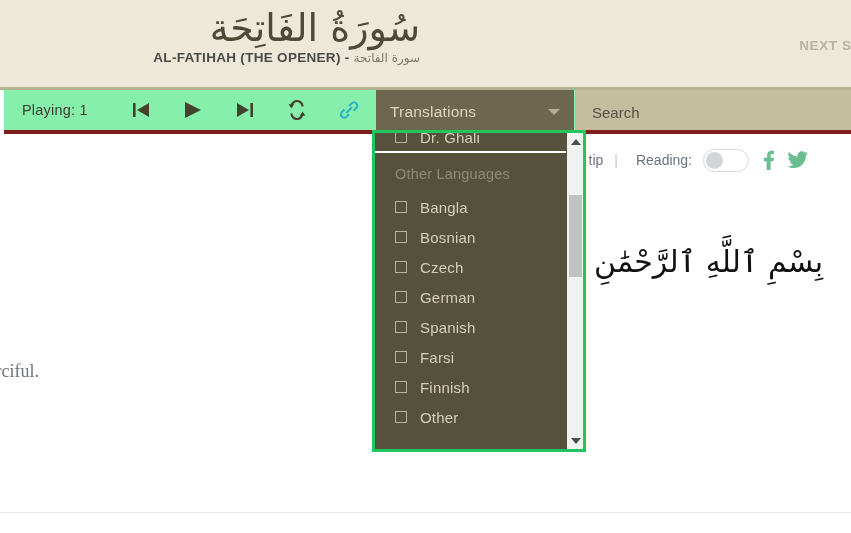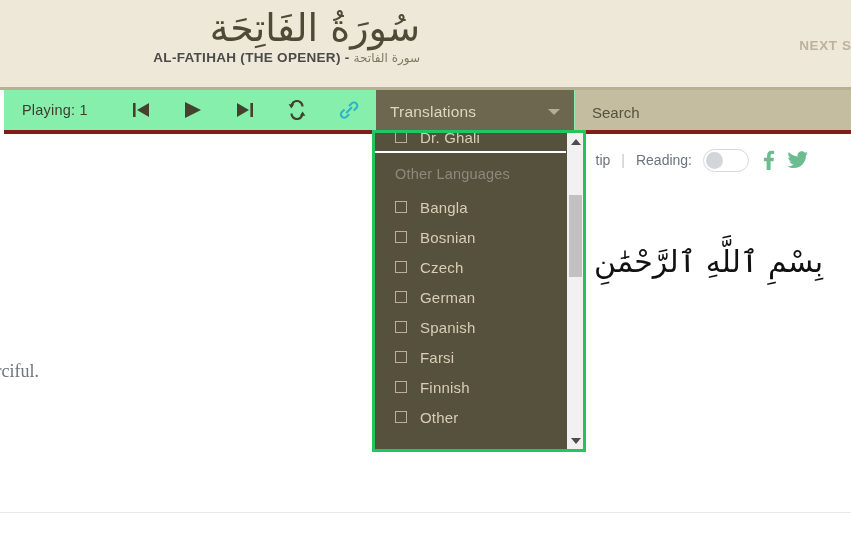--- a/index.html
+++ b/index.html
@@ -170,21 +170,21 @@
   .subbar-inner {
     display: flex;
     align-items: center;
     gap: 11px;
     font-size: 14px;
     color: #6d7280;
     white-space: nowrap;
   }
   .tip-text { color: #6d7280; }
   .divider-pipe { color: #c3c6cc; }
-  .reading-label { color: #6d7280; }
+  .reading-label { color: #6d7280; margin-left: 7px; }
   .toggle-switch {
     width: 46px;
     height: 23px;
     border-radius: 12px;
     border: 1px solid #d5d8dd;
     background: #ffffff;
     position: relative;
     cursor: pointer;
     box-sizing: border-box;
   }

